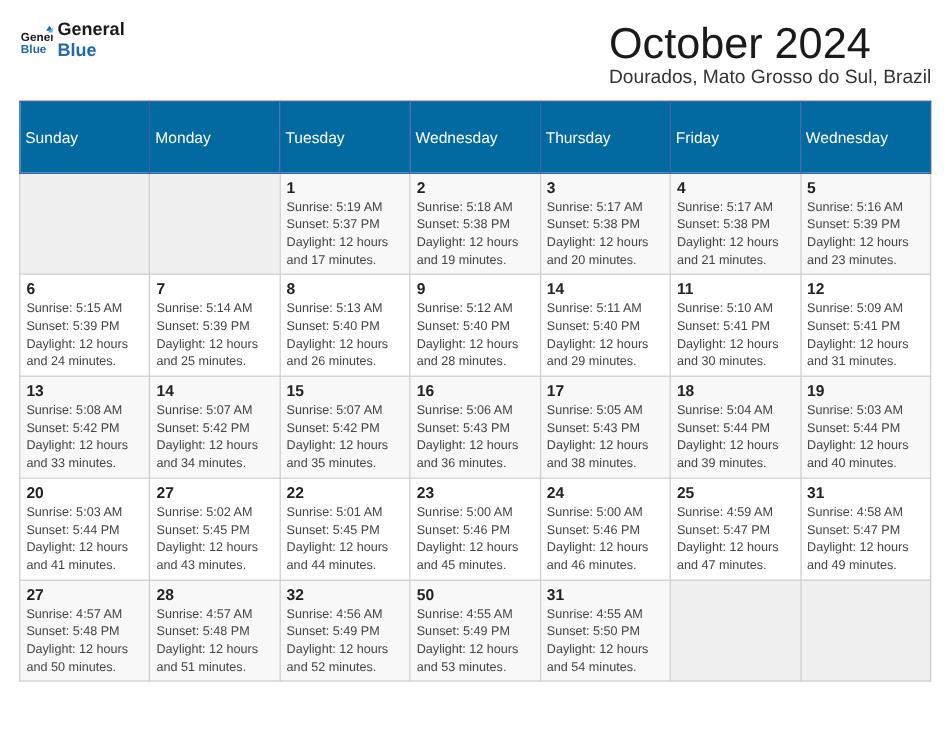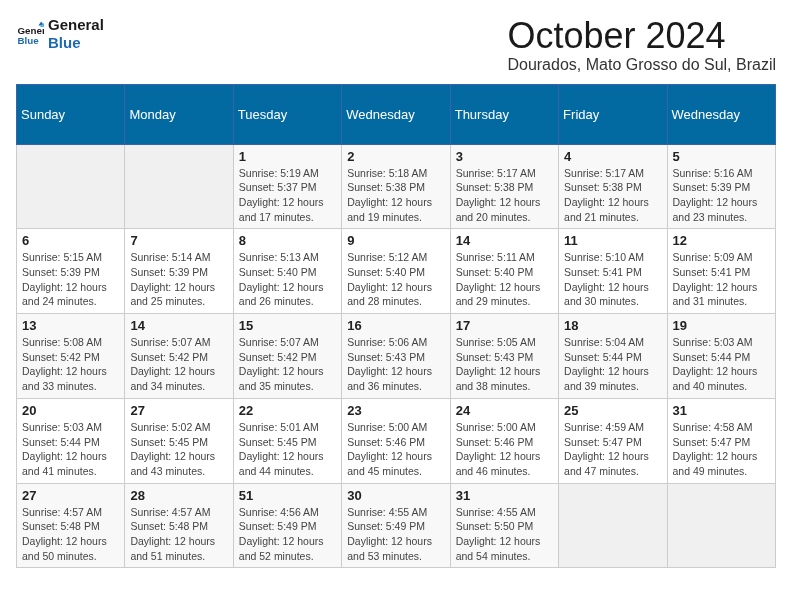--- a/index.html
+++ b/index.html
@@ -233,25 +233,25 @@
       <tr>
         <td>
           <div class="day-number">27</div>
           <div class="day-info">Sunrise: 4:57 AM<br>Sunset: 5:48 PM<br>Daylight: 12 hours and 50 minutes.</div>
         </td>
         <td>
           <div class="day-number">28</div>
           <div class="day-info">Sunrise: 4:57 AM<br>Sunset: 5:48 PM<br>Daylight: 12 hours and 51 minutes.</div>
         </td>
         <td>
-          <div class="day-number">51</div>
+          <div class="day-number">32</div>
           <div class="day-info">Sunrise: 4:56 AM<br>Sunset: 5:49 PM<br>Daylight: 12 hours and 52 minutes.</div>
         </td>
         <td>
-          <div class="day-number">30</div>
+          <div class="day-number">50</div>
           <div class="day-info">Sunrise: 4:55 AM<br>Sunset: 5:49 PM<br>Daylight: 12 hours and 53 minutes.</div>
         </td>
         <td>
           <div class="day-number">31</div>
           <div class="day-info">Sunrise: 4:55 AM<br>Sunset: 5:50 PM<br>Daylight: 12 hours and 54 minutes.</div>
         </td>
         <td class="empty-cell"></td>
         <td class="empty-cell"></td>
       </tr>
     </tbody>

